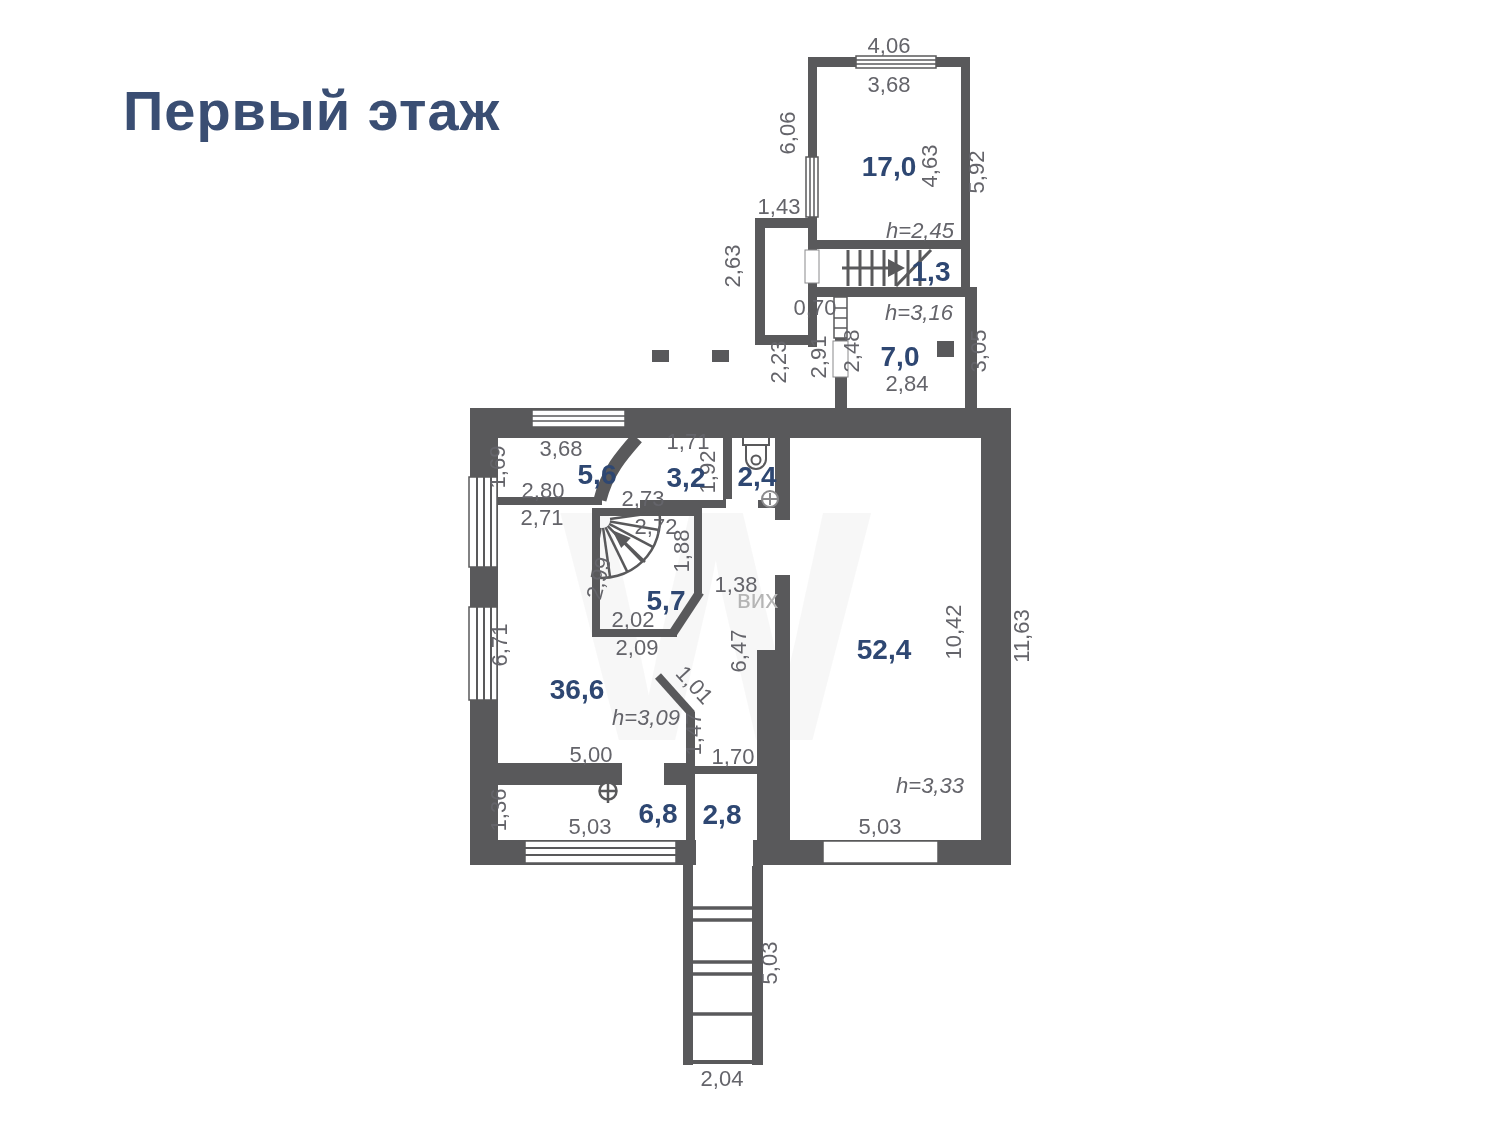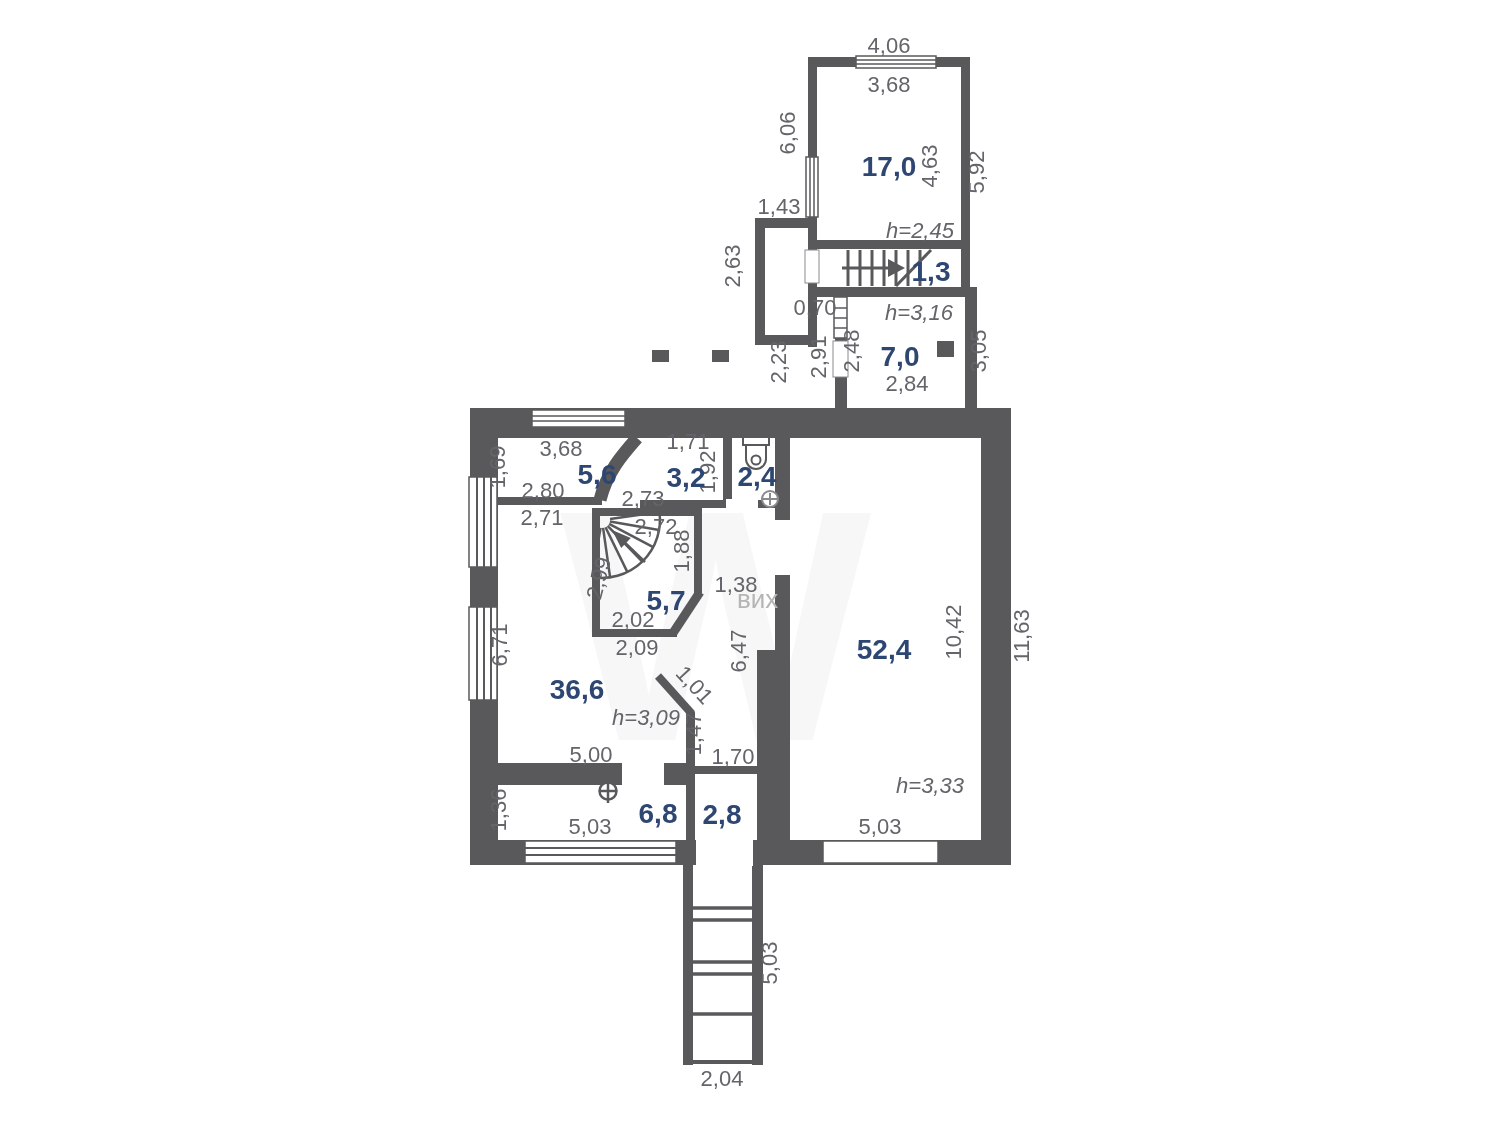--- a/index.html
+++ b/index.html
@@ -11,20 +11,21 @@
   .dim{fill:#64646a;font-size:22px;}
   .dimh{fill:#64646a;font-size:22px;font-style:italic;}
   .room{fill:#2e4772;font-size:28px;font-weight:bold;}
   .wm-big{fill:#777777;opacity:0.05;font-size:330px;font-weight:bold;}
   .wm-small{fill:#b5b5b5;font-size:26px;}
 </style>
 </head>
 <body>
 
 <div class="canvas">
+  <div class="page-title">Первый этаж</div>
 
   <svg width="1500" height="1125" viewBox="0 0 1500 1125">
 
     <g>
       <text class="wm-big" x="560" y="740">W</text>
     </g>
 
     <g fill="#59595b">
 
       <rect x="808" y="57" width="162" height="10"></rect>

